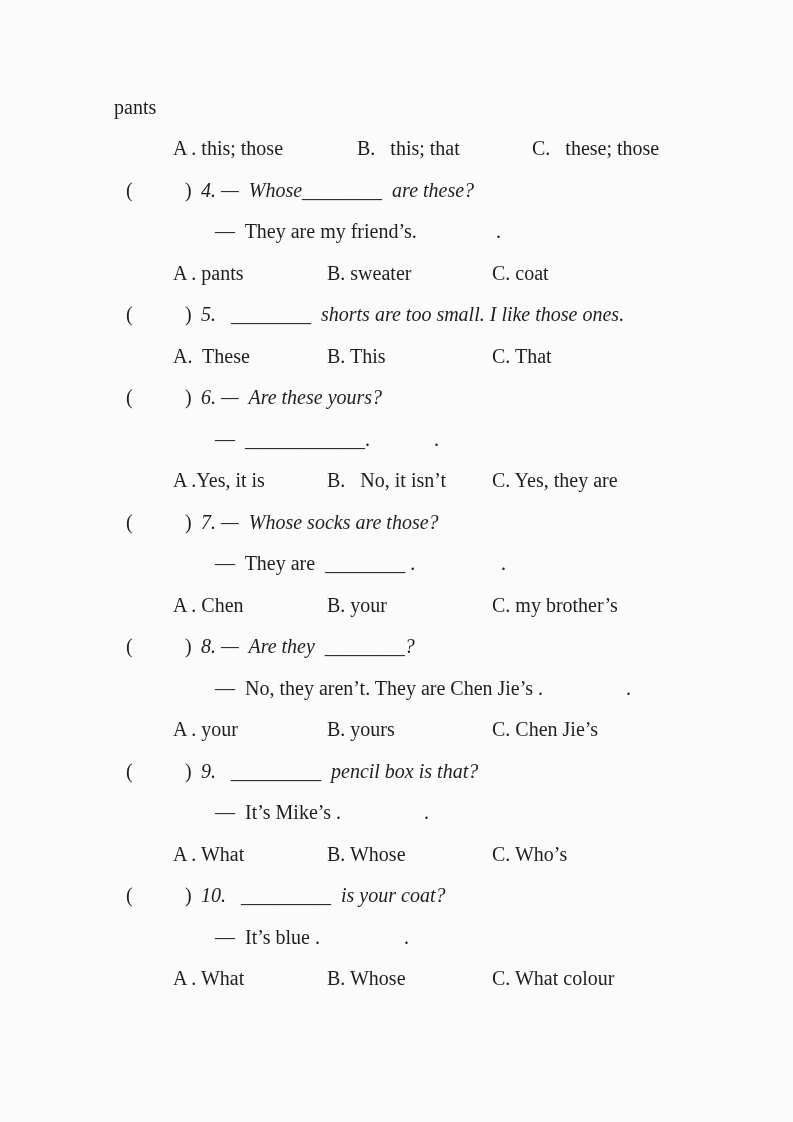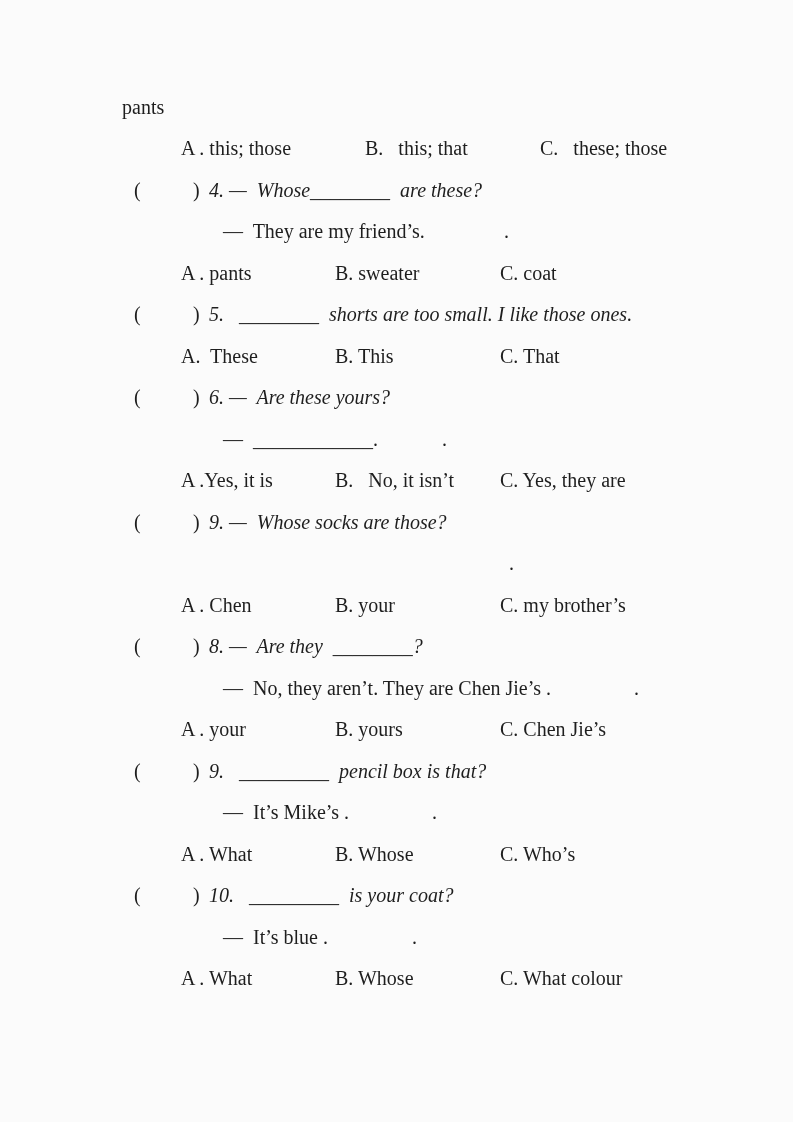--- a/index.html
+++ b/index.html
@@ -13,21 +13,21 @@
   .sheet {
     position: relative;
     width: 793px;
     height: 1122px;
     font-family: "Liberation Serif", "DejaVu Serif", serif;
     font-size: 20px;
     color: #1e1e1e;
   }
   .line {
     position: absolute;
-    left: 12px;
+    left: 4px;
     width: 665px;
     height: 34px;
     white-space: pre;
     padding-left: 16px;
   }
   .line span { position: absolute; top: 0; white-space: pre; }
   .intro       { left: 110px; }
   .paren-open  { left: 122px; }
   .paren-close { left: 181px; }
   .q-text      { left: 197px; font-style: italic; }
@@ -96,23 +96,24 @@
   </div>
   <div class="line" style="top:469px">
     <span class="col-a">A .Yes, it is</span>
     <span class="col-b">B.   No, it isn’t</span>
     <span class="col-c">C. Yes, they are</span>
   </div>
 
   <div class="line" style="top:511px">
     <span class="paren-open">(</span>
     <span class="paren-close">)</span>
-    <span class="q-text">9. —  Whose socks are those?</span>
+    <span class="q-text">7. —  Whose socks are those?</span>
   </div>
   <div class="line" style="top:552px">
+    <span class="reply-text">—  They are  ________ .</span>
     <span class="tail-r7">.</span>
   </div>
   <div class="line" style="top:594px">
     <span class="col-a">A . Chen</span>
     <span class="col-b">B. your</span>
     <span class="col-c">C. my brother’s</span>
   </div>
 
   <div class="line" style="top:635px">
     <span class="paren-open">(</span>

